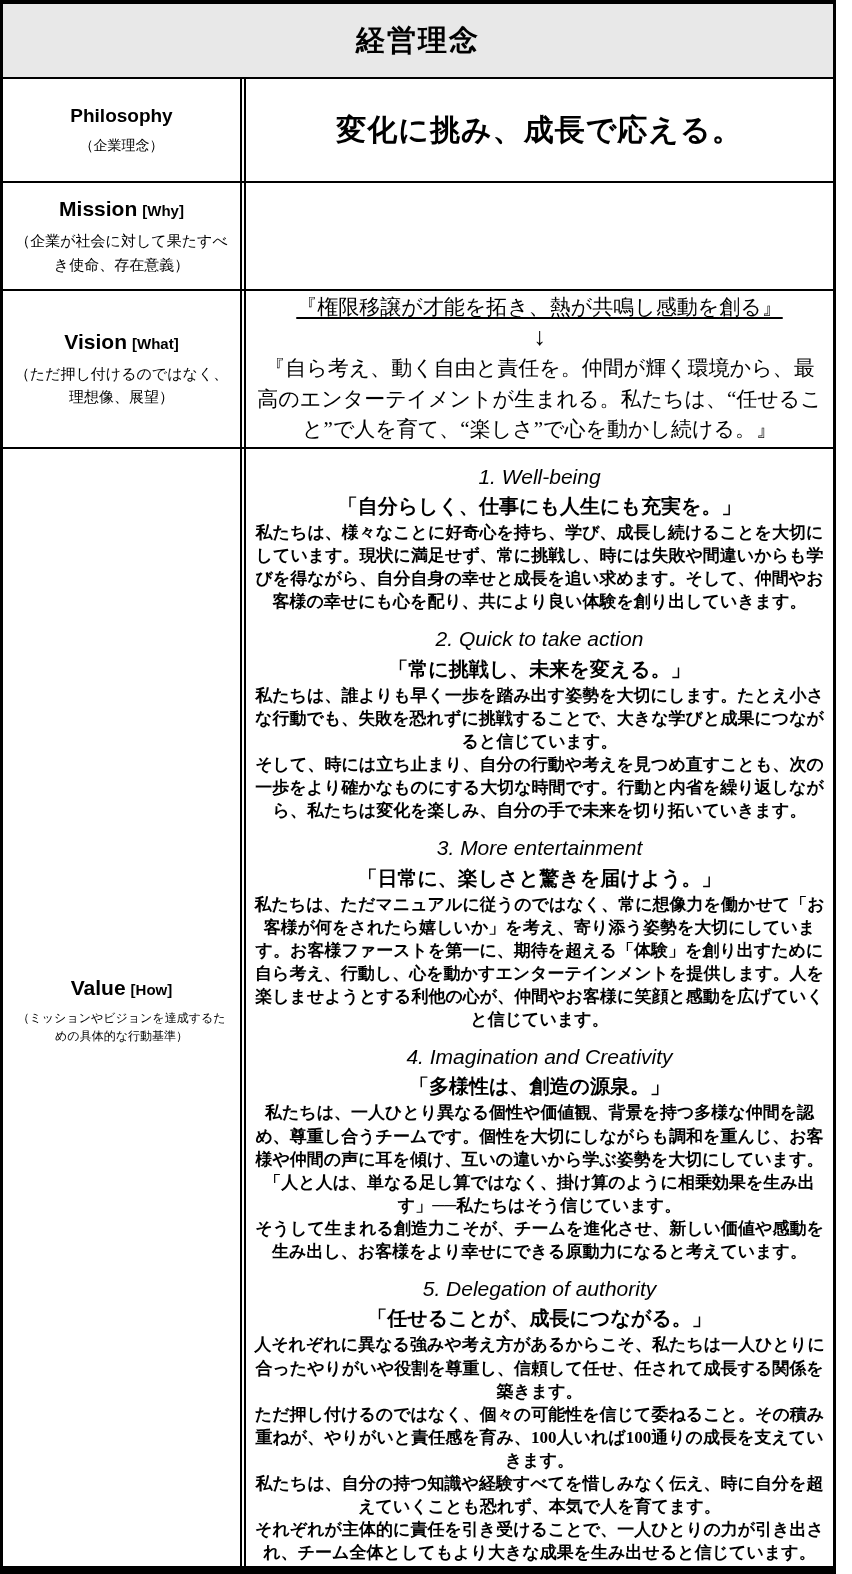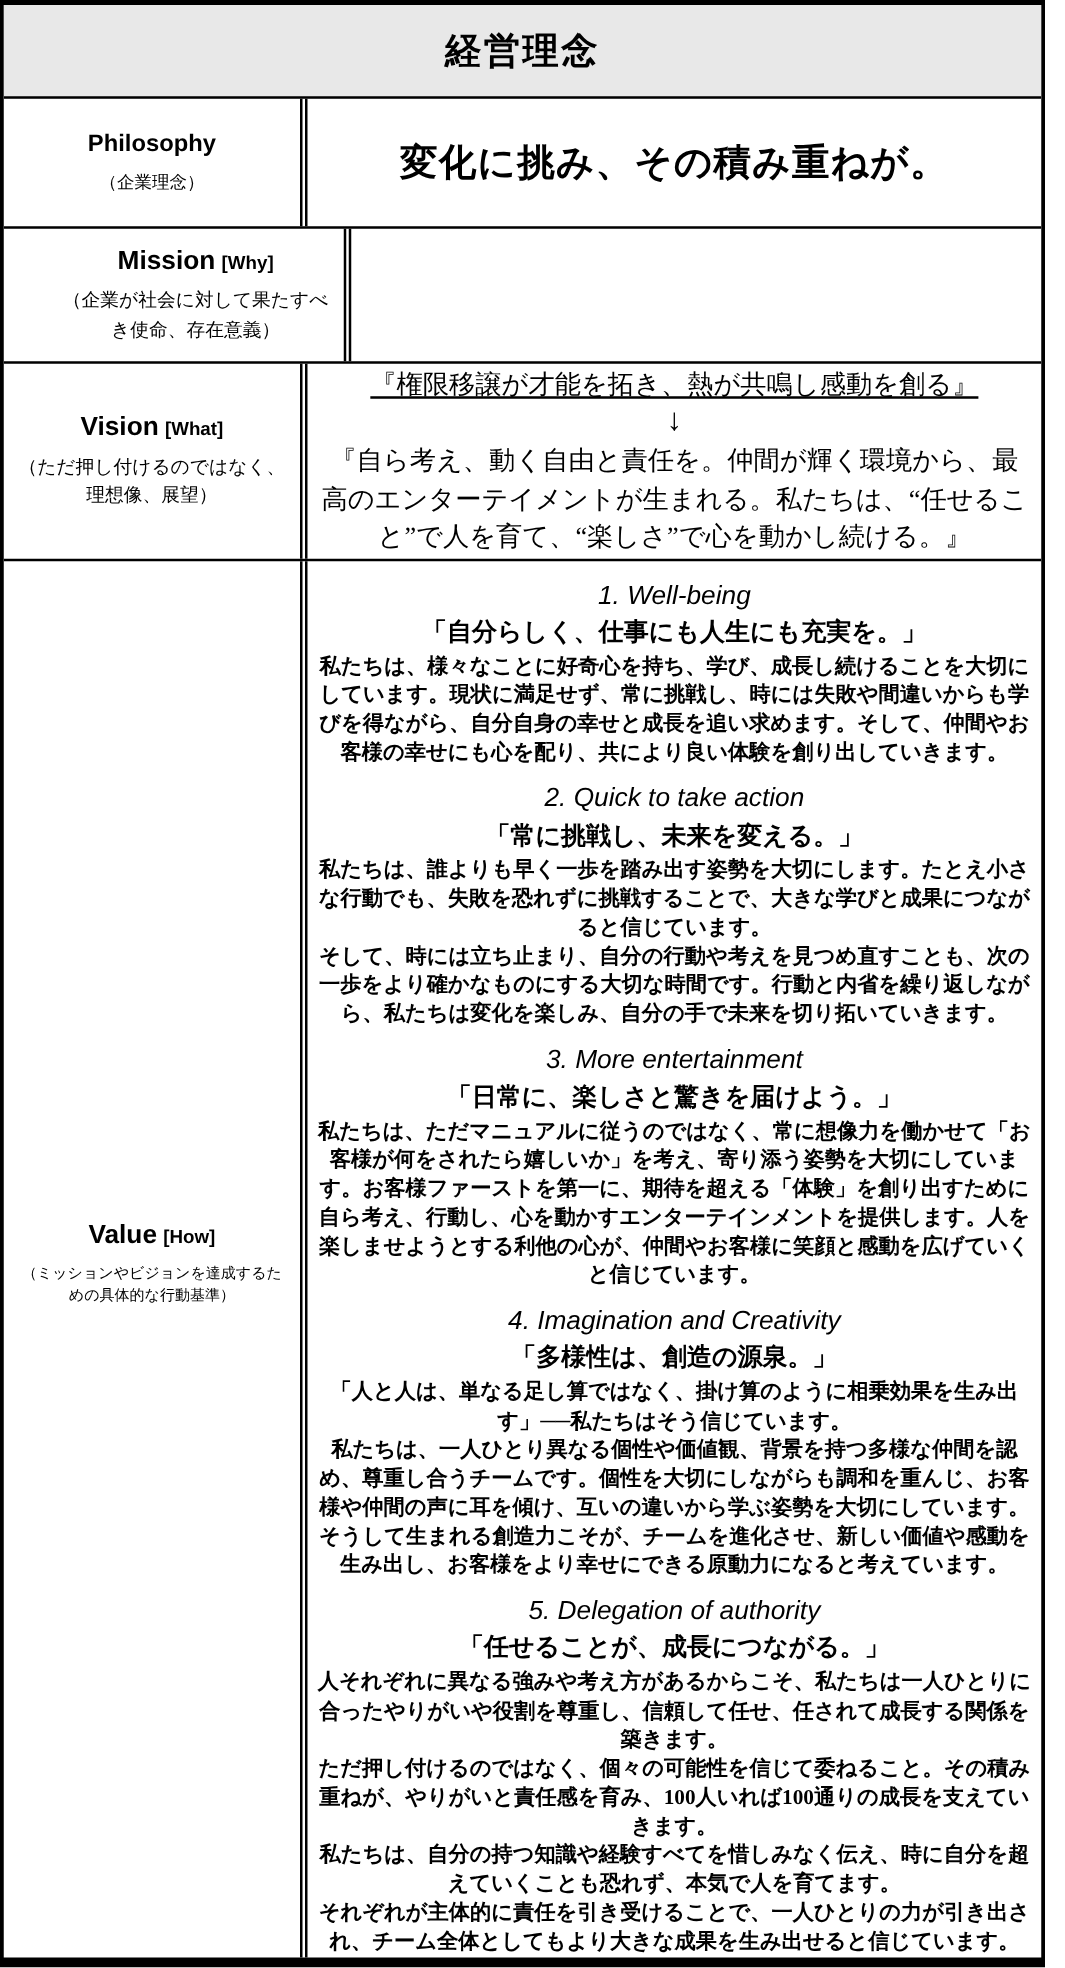--- a/index.html
+++ b/index.html
@@ -27,21 +27,21 @@
     display: flex;
     align-items: center;
     justify-content: center;
     font-size: 29px;
     font-weight: bold;
     letter-spacing: 2px;
   }
   .row { display: flex; border-bottom: 2px solid var(--border_color, #000); }
   .row:last-child { border-bottom: none; }
   .row-philosophy { flex: 0 0 104px; }
-  .row-mission    { flex: 0 0 108px; padding-left: 35px; }
+  .row-mission    { flex: 0 0 108px; }
   .row-vision     { flex: 0 0 154px; }
   .row-value      { flex: 1 1 auto; }
   .cell {
     display: flex;
     flex-direction: column;
     align-items: center;
     justify-content: center;
     text-align: center;
   }
   .cell.left {
@@ -89,21 +89,21 @@
   <div class="title-row">経営理念</div>
 
   <div class="row row-philosophy">
     <div class="cell left">
       <div class="label-line">
         <span class="label-main">Philosophy</span>
       </div>
       <div class="cell-desc">（企業理念）</div>
     </div>
     <div class="cell right">
-      <div class="phi-statement">変化に挑み、その積み重ねが。</div>
+      <div class="phi-statement">変化に挑み、成長で応える。</div>
     </div>
   </div>
 
   <div class="row row-mission">
     <div class="cell left">
       <div class="label-line">
         <span class="label-main">Mission</span><span class="label-tag">[Why]</span>
       </div>
       <div class="cell-desc">（企業が社会に対して果たすべき使命、存在意義）</div>
     </div>
@@ -147,22 +147,22 @@
 
       <div class="value-section">
         <div class="vs-heading">3. More entertainment</div>
         <div class="vs-subtitle">「日常に、楽しさと驚きを届けよう。」</div>
         <div class="vs-body">私たちは、ただマニュアルに従うのではなく、常に想像力を働かせて「お客様が何をされたら嬉しいか」を考え、寄り添う姿勢を大切にしています。お客様ファーストを第一に、期待を超える「体験」を創り出すために自ら考え、行動し、心を動かすエンターテインメントを提供します。人を楽しませようとする利他の心が、仲間やお客様に笑顔と感動を広げていくと信じています。</div>
       </div>
 
       <div class="value-section">
         <div class="vs-heading">4. Imagination and Creativity</div>
         <div class="vs-subtitle">「多様性は、創造の源泉。」</div>
+        <div class="vs-body">私たちは、一人ひとり異なる個性や価値観、背景を持つ多様な仲間を認め、尊重し合うチームです。個性を大切にしながらも調和を重んじ、お客様や仲間の声に耳を傾け、互いの違いから学ぶ姿勢を大切にしています。</div>
         <div class="vs-body">「人と人は、単なる足し算ではなく、掛け算のように相乗効果を生み出す」──私たちはそう信じています。</div>
-        <div class="vs-body">私たちは、一人ひとり異なる個性や価値観、背景を持つ多様な仲間を認め、尊重し合うチームです。個性を大切にしながらも調和を重んじ、お客様や仲間の声に耳を傾け、互いの違いから学ぶ姿勢を大切にしています。</div>
         <div class="vs-body">そうして生まれる創造力こそが、チームを進化させ、新しい価値や感動を生み出し、お客様をより幸せにできる原動力になると考えています。</div>
       </div>
 
       <div class="value-section">
         <div class="vs-heading">5. Delegation of authority</div>
         <div class="vs-subtitle">「任せることが、成長につながる。」</div>
         <div class="vs-body">人それぞれに異なる強みや考え方があるからこそ、私たちは一人ひとりに合ったやりがいや役割を尊重し、信頼して任せ、任されて成長する関係を築きます。</div>
         <div class="vs-body">ただ押し付けるのではなく、個々の可能性を信じて委ねること。その積み重ねが、やりがいと責任感を育み、100人いれば100通りの成長を支えていきます。</div>
         <div class="vs-body">私たちは、自分の持つ知識や経験すべてを惜しみなく伝え、時に自分を超えていくことも恐れず、本気で人を育てます。</div>
         <div class="vs-body">それぞれが主体的に責任を引き受けることで、一人ひとりの力が引き出され、チーム全体としてもより大きな成果を生み出せると信じています。</div>

